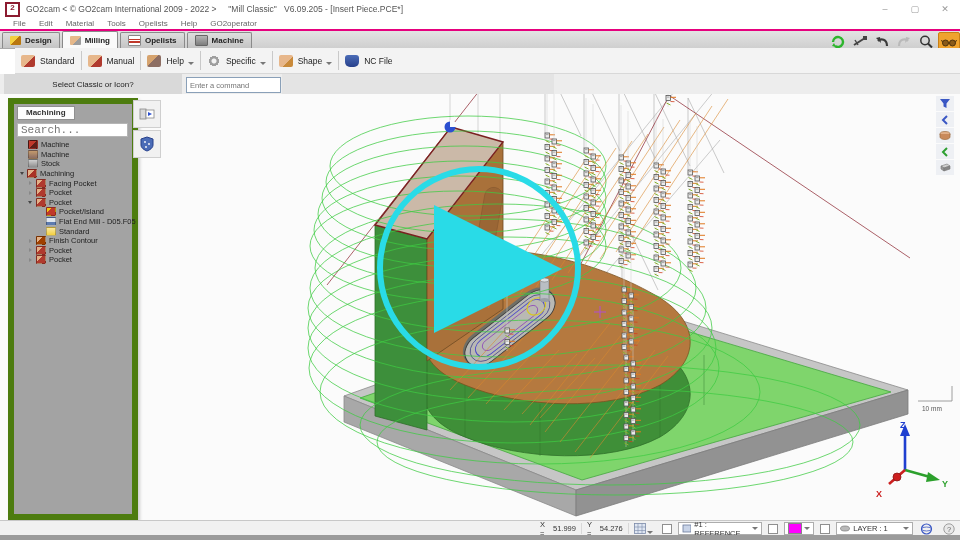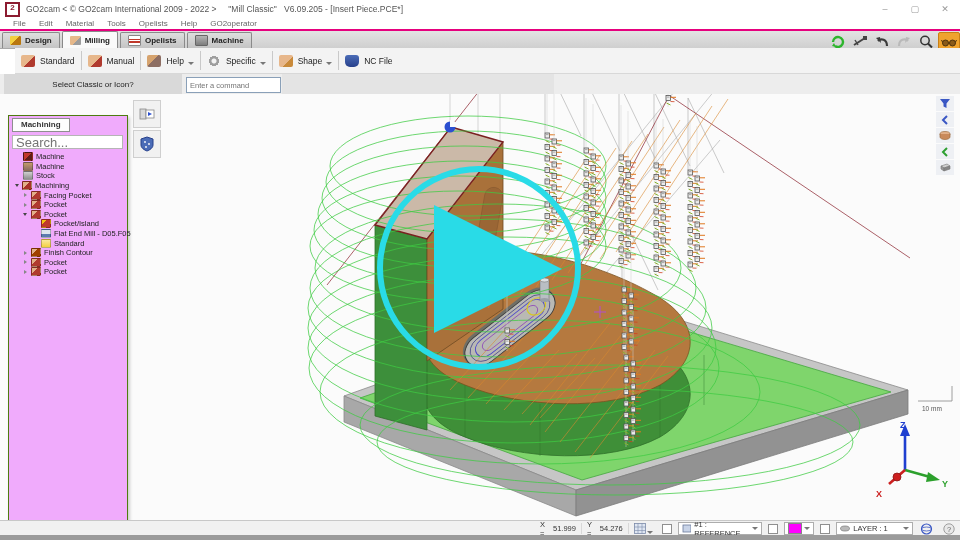--- a/index.html
+++ b/index.html
@@ -49,24 +49,24 @@
   .cmdrow{left:0;top:74px;width:960px;height:20px;background:#ededed}
   .cmdlabel{left:4px;top:74px;width:178px;height:20px;background:#d9d9d9;display:flex;align-items:center;justify-content:center;font-size:8px;color:#222}
   .cmdcombo{left:186px;top:77px;width:93px;height:14px;background:#fff;border:1px solid #8aa0b8;display:flex;align-items:center}
   .cmdcombo input{border:none;outline:none;flex:1;font-size:7.5px;font-family:"Liberation Sans",sans-serif;padding:0 3px;color:#333;background:transparent}
   .cmdblock2{left:282px;top:74px;width:272px;height:20px;background:#e4e4e4}
 
   
   .viewport{left:0;top:94px;width:960px;height:426px;background:#fbfbfb}
 
   
-  .treepanel{left:8px;top:115px;width:118px;height:410px;background:#f0abfc;border:1px solid #4d7c0f;box-shadow:2px 2px 3px rgba(0,0,0,.18)}
+  .treepanel{left:8px;top:98px;width:118px;height:410px;background:#a3a3a3;border:6px solid #4d7c0f;box-shadow:2px 2px 3px rgba(0,0,0,.18)}
   .treetab{position:absolute;left:3px;top:2px;padding:1px 8px 2px;background:#fdfdfd;border:1px solid #8f8f8f;font-weight:bold;font-size:8px}
   .searchbox{position:absolute;left:3px;top:19px;width:109px;height:12px;background:#fff;border:1px solid #b5b5b5;display:flex;align-items:center}
-  .searchbox input{border:none;outline:none;flex:1;font-size:13px;font-family:Liberation Sans, sans-serif;padding:0 3px;color:#666;background:transparent}
+  .searchbox input{border:none;outline:none;flex:1;font-size:11px;font-family:Liberation Mono, monospace;padding:0 3px;color:#666;background:transparent}
   .tree{position:absolute;left:2px;top:36px;width:112px}
   .trow{height:9.6px;display:flex;align-items:center;white-space:nowrap}
   .tlabel{font-size:7.5px;color:#222;margin-left:3px}
   .tw-r{width:0;height:0;border-top:2.5px solid transparent;border-bottom:2.5px solid transparent;border-left:3.5px solid #888;display:inline-block;margin-left:3px}
   .tw-d{width:0;height:0;border-left:2.5px solid transparent;border-right:2.5px solid transparent;border-top:3.5px solid #444;display:inline-block;margin-left:2px}
   .ticon{width:8px;height:7px;flex:none;border-radius:1px;border:0.5px solid rgba(0,0,0,.25)}
   .ic-machine{background:linear-gradient(135deg,#c0392b 50%,#5d1f18 50%)}
   .ic-material{background:linear-gradient(#c49a6c,#8d6e63)}
   .ic-stock{background:linear-gradient(#cfcfcf,#8f8f8f)}
   .ic-machining{background:linear-gradient(135deg,#e2b087 45%,#a93226 45%)}

